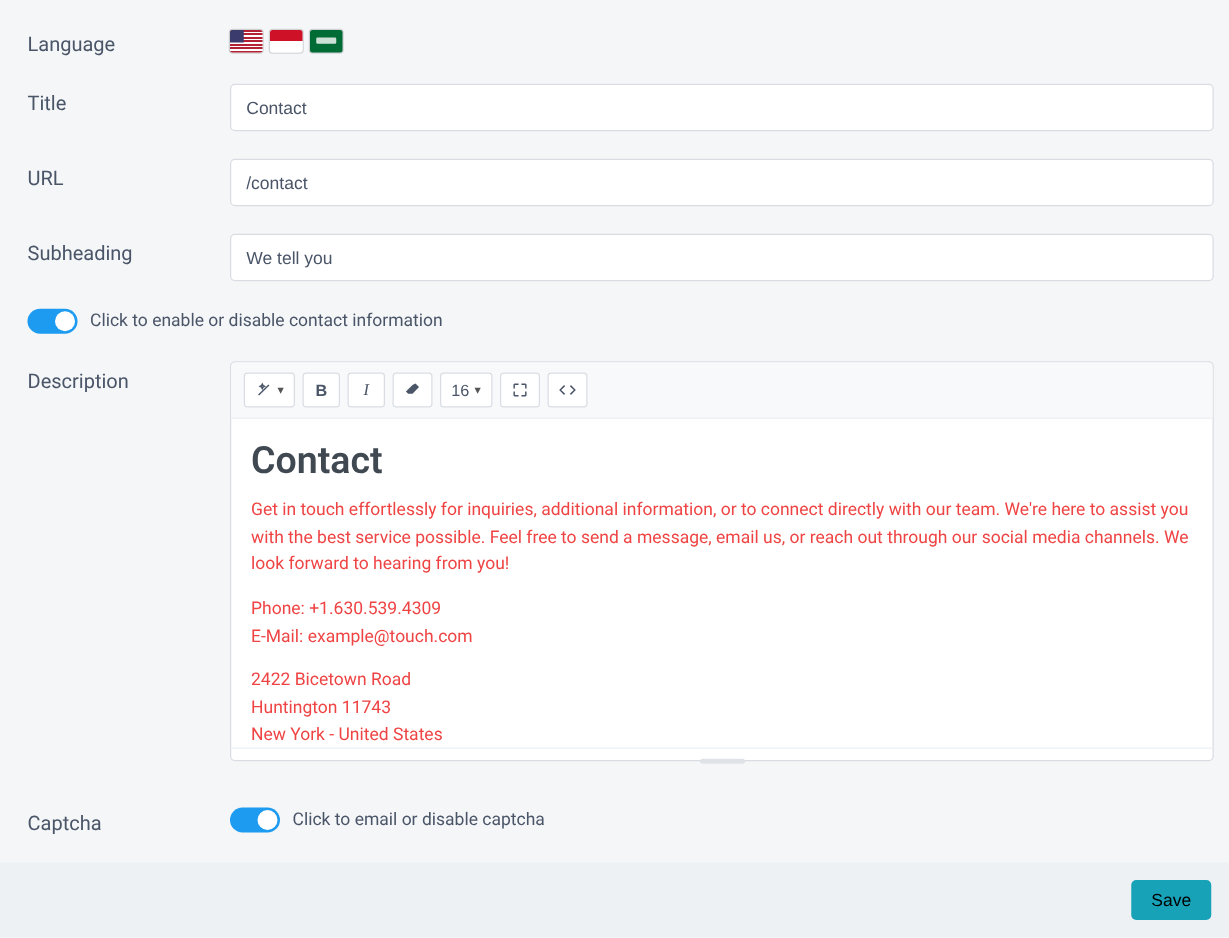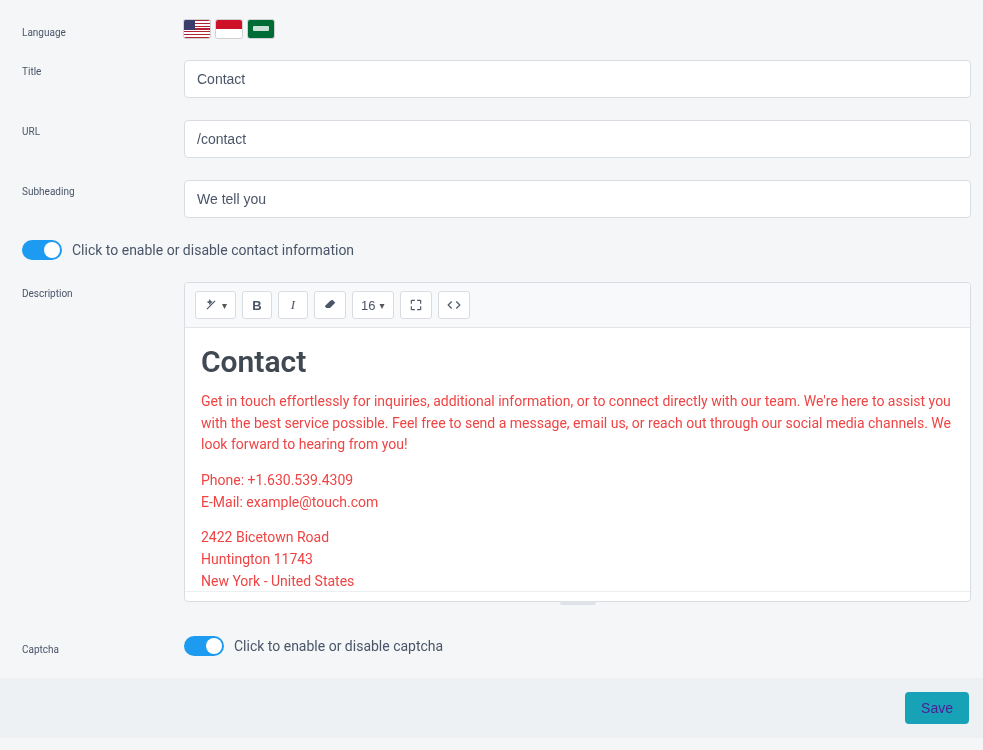--- a/index.html
+++ b/index.html
@@ -18,21 +18,21 @@
     display: flex;
     align-items: flex-start;
     margin-bottom: 22px;
   }
   .form-row.align-center { align-items: center; }
   .label-col {
     width: 162px;
     flex-shrink: 0;
     padding-top: 6px;
     color: #4a5568;
-    font-size: 10px;
+    font-size: 16px;
   }
   .field-col {
     flex: 1;
     min-width: 0;
   }
   .text-input {
     width: 100%;
     height: 38px;
     border: 1px solid #d9dde3;
     border-radius: 4px;
@@ -115,21 +115,21 @@
   .editor-body::-webkit-scrollbar-thumb { background:#b7bec7; border-radius:6px; }
   .editor-body::-webkit-scrollbar-track { background:#eef0f2; }
 
   
   .footer {
     background:#eef1f4;
     padding: 14px 14px;
     display:flex; justify-content:flex-end;
   }
   .save-btn {
-    background:#18a2b8; color:#4c1d95; border:none;
+    background:#18a2b8; color:#000000; border:none;
     padding: 8px 16px; border-radius:4px; font-size:14px; cursor:pointer;
   }
 </style>
 </head>
 <body>
 
 <div class="form-area">
 
   <div class="form-row align-center">
     <div class="label-col">Language</div>
@@ -223,21 +223,21 @@
         <div class="resize-handle"></div>
       </div>
     </div>
   </div>
 
   <div class="form-row align-center" style="margin-top:34px;margin-bottom:12px;">
     <div class="label-col">Captcha</div>
     <div class="field-col">
       <div class="switch-wrap">
         <div class="switch" role="switch" aria-checked="true"></div>
-        <span class="switch-label">Click to enable or disable captcha</span>
+        <span class="switch-label">Click to email or disable captcha</span>
       </div>
     </div>
   </div>
 
 </div>
 
 <div class="footer">
   <button class="save-btn">Save</button>
 </div>
 

